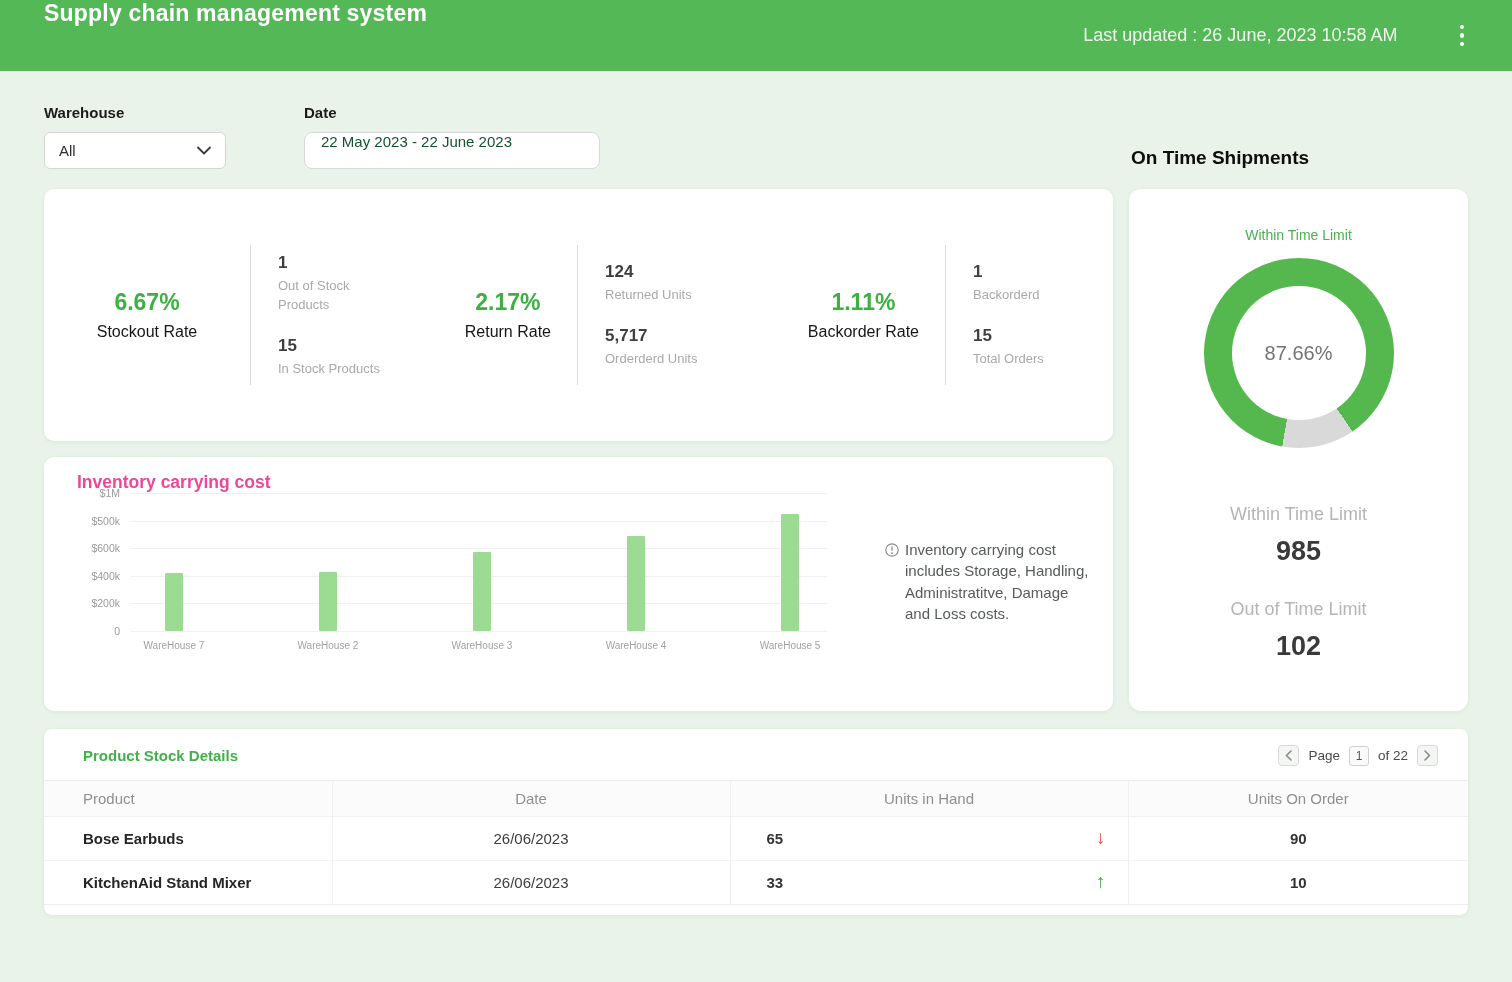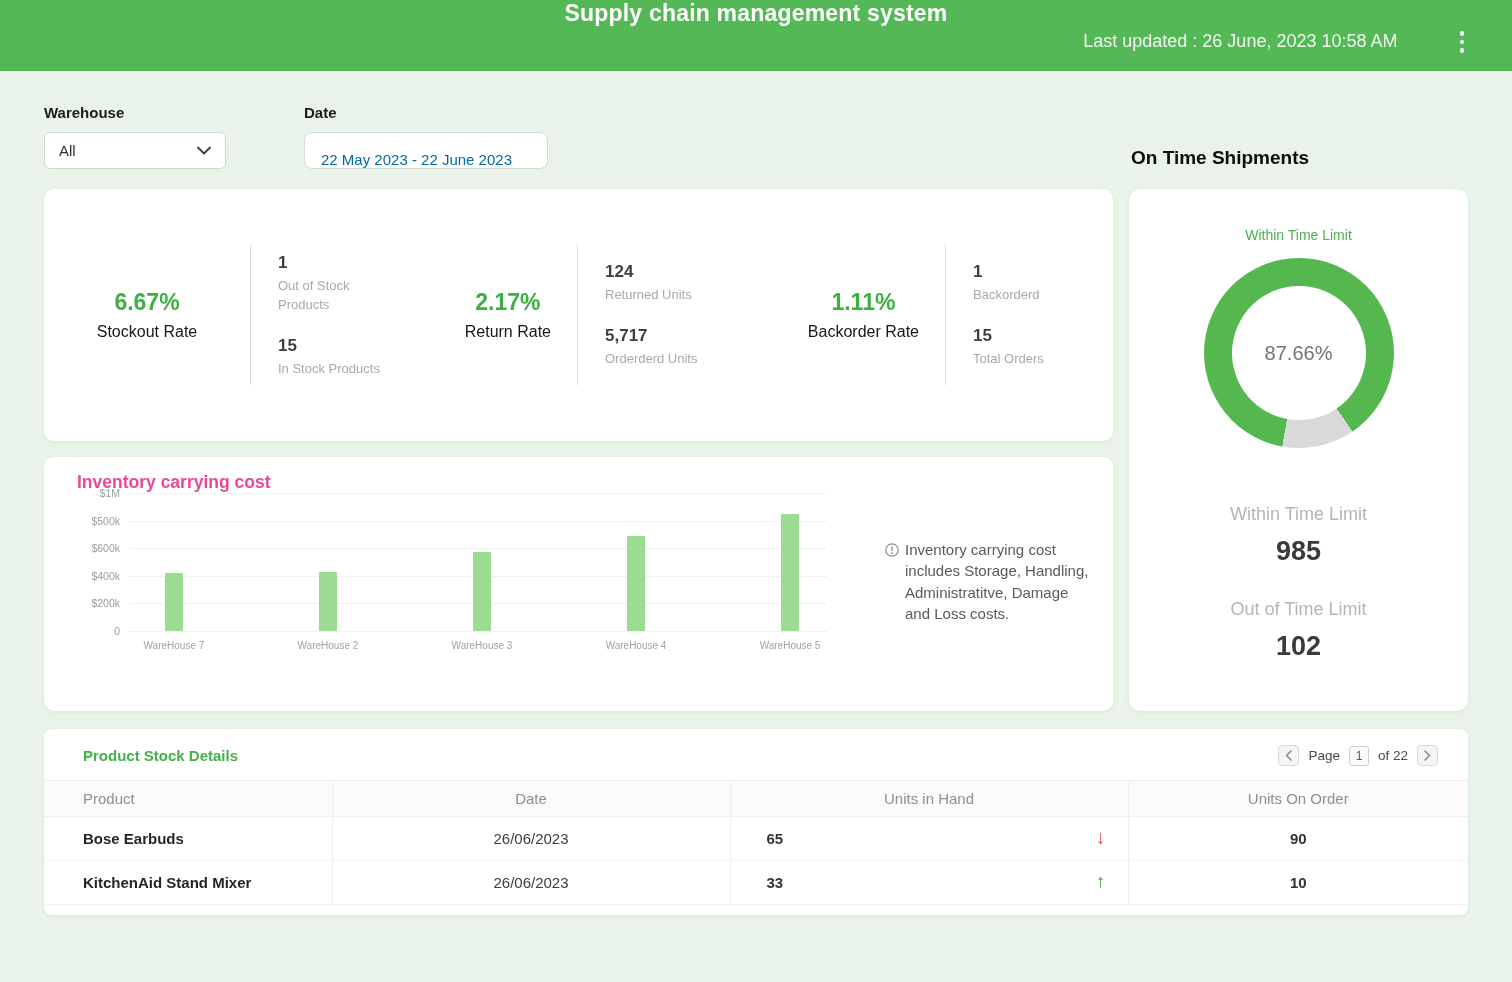--- a/index.html
+++ b/index.html
@@ -1,34 +1,34 @@
 <!DOCTYPE html>
 <html><head>
 <meta charset="utf-8">
 <style>
   * { box-sizing: border-box; margin: 0; padding: 0; }
   html, body { width: 1512px; height: 982px; overflow: hidden; }
   body { background: #e9f3e9; font-family: "Liberation Sans", sans-serif; }
 
   
-  .app-header { height: 71px; background: #55b857; display: flex; align-items: center; padding: 0 44px; flex-direction: column; }
+  .app-header { height: 71px; background: #55b857; display: flex; padding: 0 44px; }
   .app-title { color: #fff; font-size: 23px; font-weight: bold; letter-spacing: .2px; }
   .header-right { margin-left: auto; display: flex; align-items: center; gap: 58px; }
   .last-updated { color: #eef7ee; font-size: 18px; }
   .kebab { display: flex; flex-direction: column; gap: 4px; cursor: pointer; padding: 4px; }
   .kebab span { width: 4.5px; height: 4.5px; border-radius: 50%; background: #fff; }
 
   
   .filters { display: flex; gap: 78px; padding: 33px 44px 0 44px; }
   .filter-label { font-size: 15px; font-weight: 600; color: #1b1b1b; margin-bottom: 11px; }
   .select-box { width: 182px; height: 37px; background: #fff; border: 1px solid #d2d7d2; border-radius: 6px;
     display: flex; align-items: center; padding: 0 14px; font-size: 15px; color: #2f2f2f; cursor: pointer; }
   .select-box svg { margin-left: auto; }
-  .date-box { width: 244px; height: 37px; background: #fff; border: 1px solid #d6dad6; border-radius: 8px;
-    display: flex; align-items: flex-end; padding: 0 16px; font-size: 15px; color: #0369a1; cursor: pointer; }
+  .date-box { width: 296px; height: 37px; background: #fff; border: 1px solid #d6dad6; border-radius: 8px;
+    display: flex; align-items: flex-start; padding: 0 16px; font-size: 15px; color: #14532d; cursor: pointer; }
 
   
   .content { display: grid; grid-template-columns: 1069px 339px; column-gap: 16px; padding: 20px 44px 0 44px; }
   .left-col { display: flex; flex-direction: column; gap: 16px; }
   .right-col { position: relative; }
   .card { background: #fff; border-radius: 10px; box-shadow: 0 1px 4px rgba(40,80,40,.07); }
 
   
   .kpi-card { height: 252px; display: flex; align-items: center; }
   .kpi-big { display: flex; flex-direction: column; align-items: center; }

